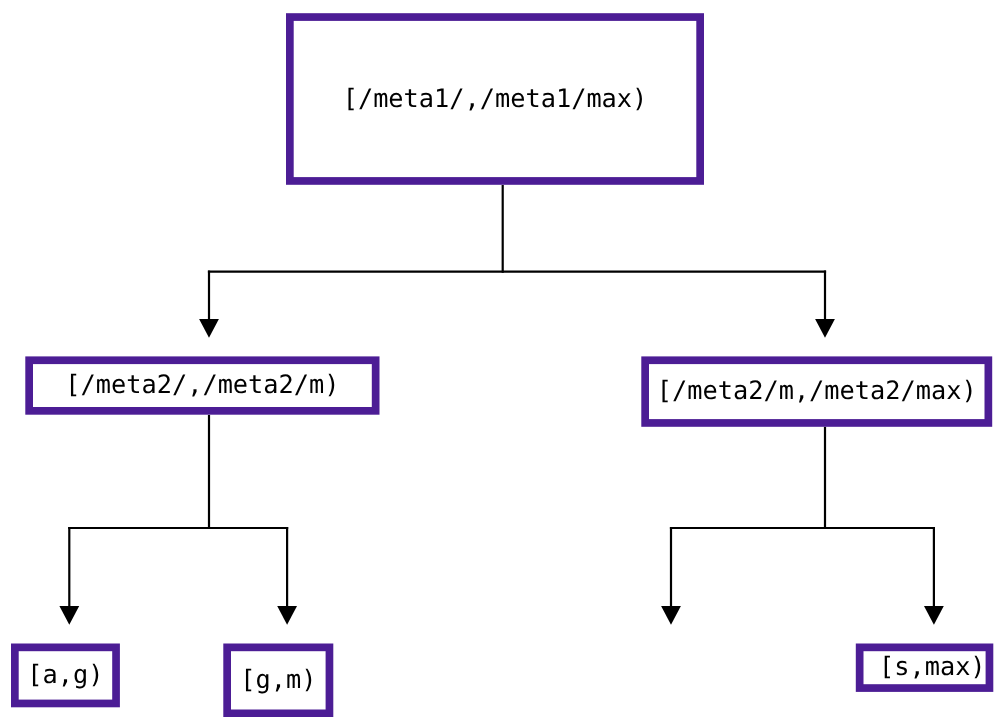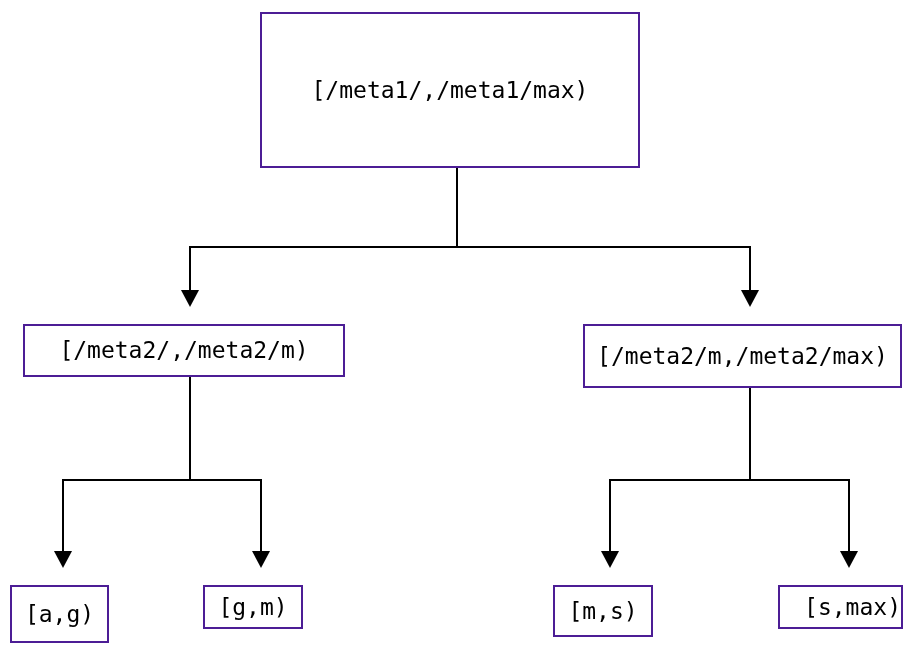--- a/index.html
+++ b/index.html
@@ -26,35 +26,35 @@
     stroke: #000000;
     stroke-width: 2;
   }
   .edges-svg polygon {
     fill: #000000;
     stroke: none;
   }
   .node {
     position: absolute;
     box-sizing: border-box;
-    border: 2px solid #4c1d95;
+    border: 7px solid #4c1d95;
     background: #ffffff;
     color: #000000;
     display: flex;
     align-items: center;
     justify-content: center;
     font-size: 23px;
     line-height: 1;
     white-space: nowrap;
   }
   .node-root  { left: 260px; top: 12px;  width: 380px; height: 156px; }
   .node-l     { left: 23px;  top: 324px; width: 322px; height: 53px; }
   .node-r     { left: 583px; top: 324px; width: 319px; height: 64px; }
   .node-ll    { left: 10px;  top: 585px; width: 99px;  height: 58px; }
-  .node-lr    { left: 203px; top: 585px; width: 100px; height: 44px; }
+  .node-lr    { left: 203px; top: 585px; width: 100px; height: 67px; }
   .node-rl    { left: 553px; top: 585px; width: 100px; height: 52px; }
   .node-rr    { left: 778px; top: 585px; width: 125px; height: 44px; justify-content: flex-end; }
 </style>
 </head>
 <body>
 
 <div class="canvas">
 
   <svg class="edges-svg" viewBox="0 0 912 652" xmlns="http://www.w3.org/2000/svg">
 
@@ -93,21 +93,18 @@
   </div>
 
   <div class="node node-ll">
     <span>[a,g)</span>
   </div>
 
   <div class="node node-lr">
     <span>[g,m)</span>
   </div>
 
-  <div class="node node-rl">
-    <span>[m,s)</span>
-  </div>
 
   <div class="node node-rr">
     <span>[s,max)</span>
   </div>
 
 </div>
 
 </body></html>

